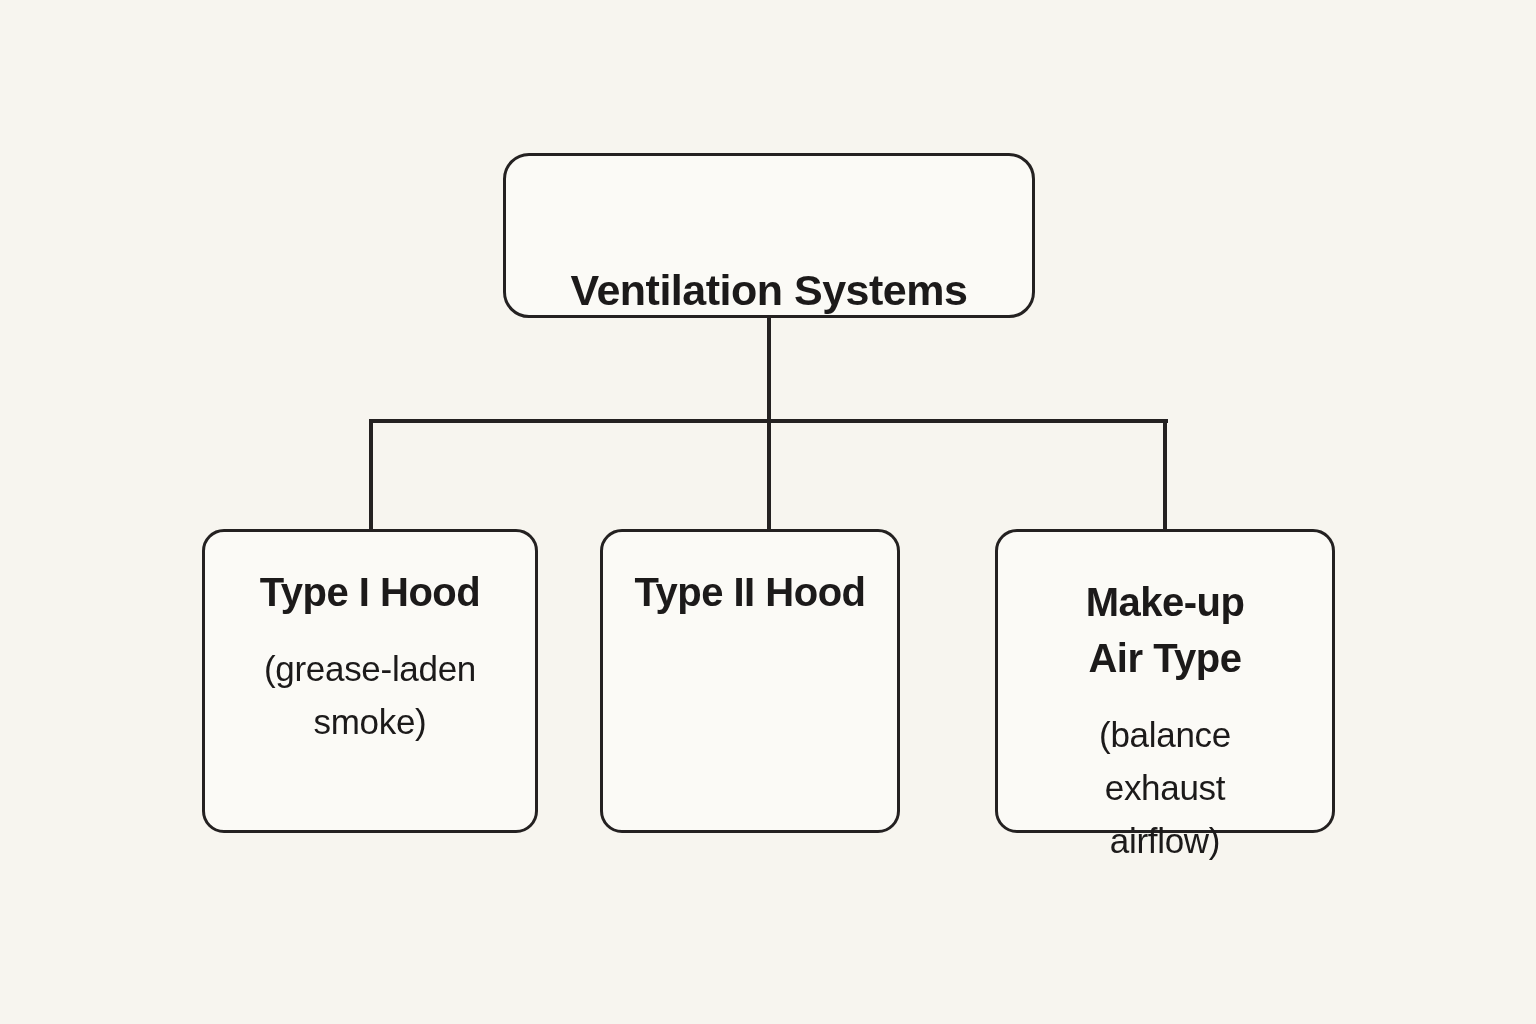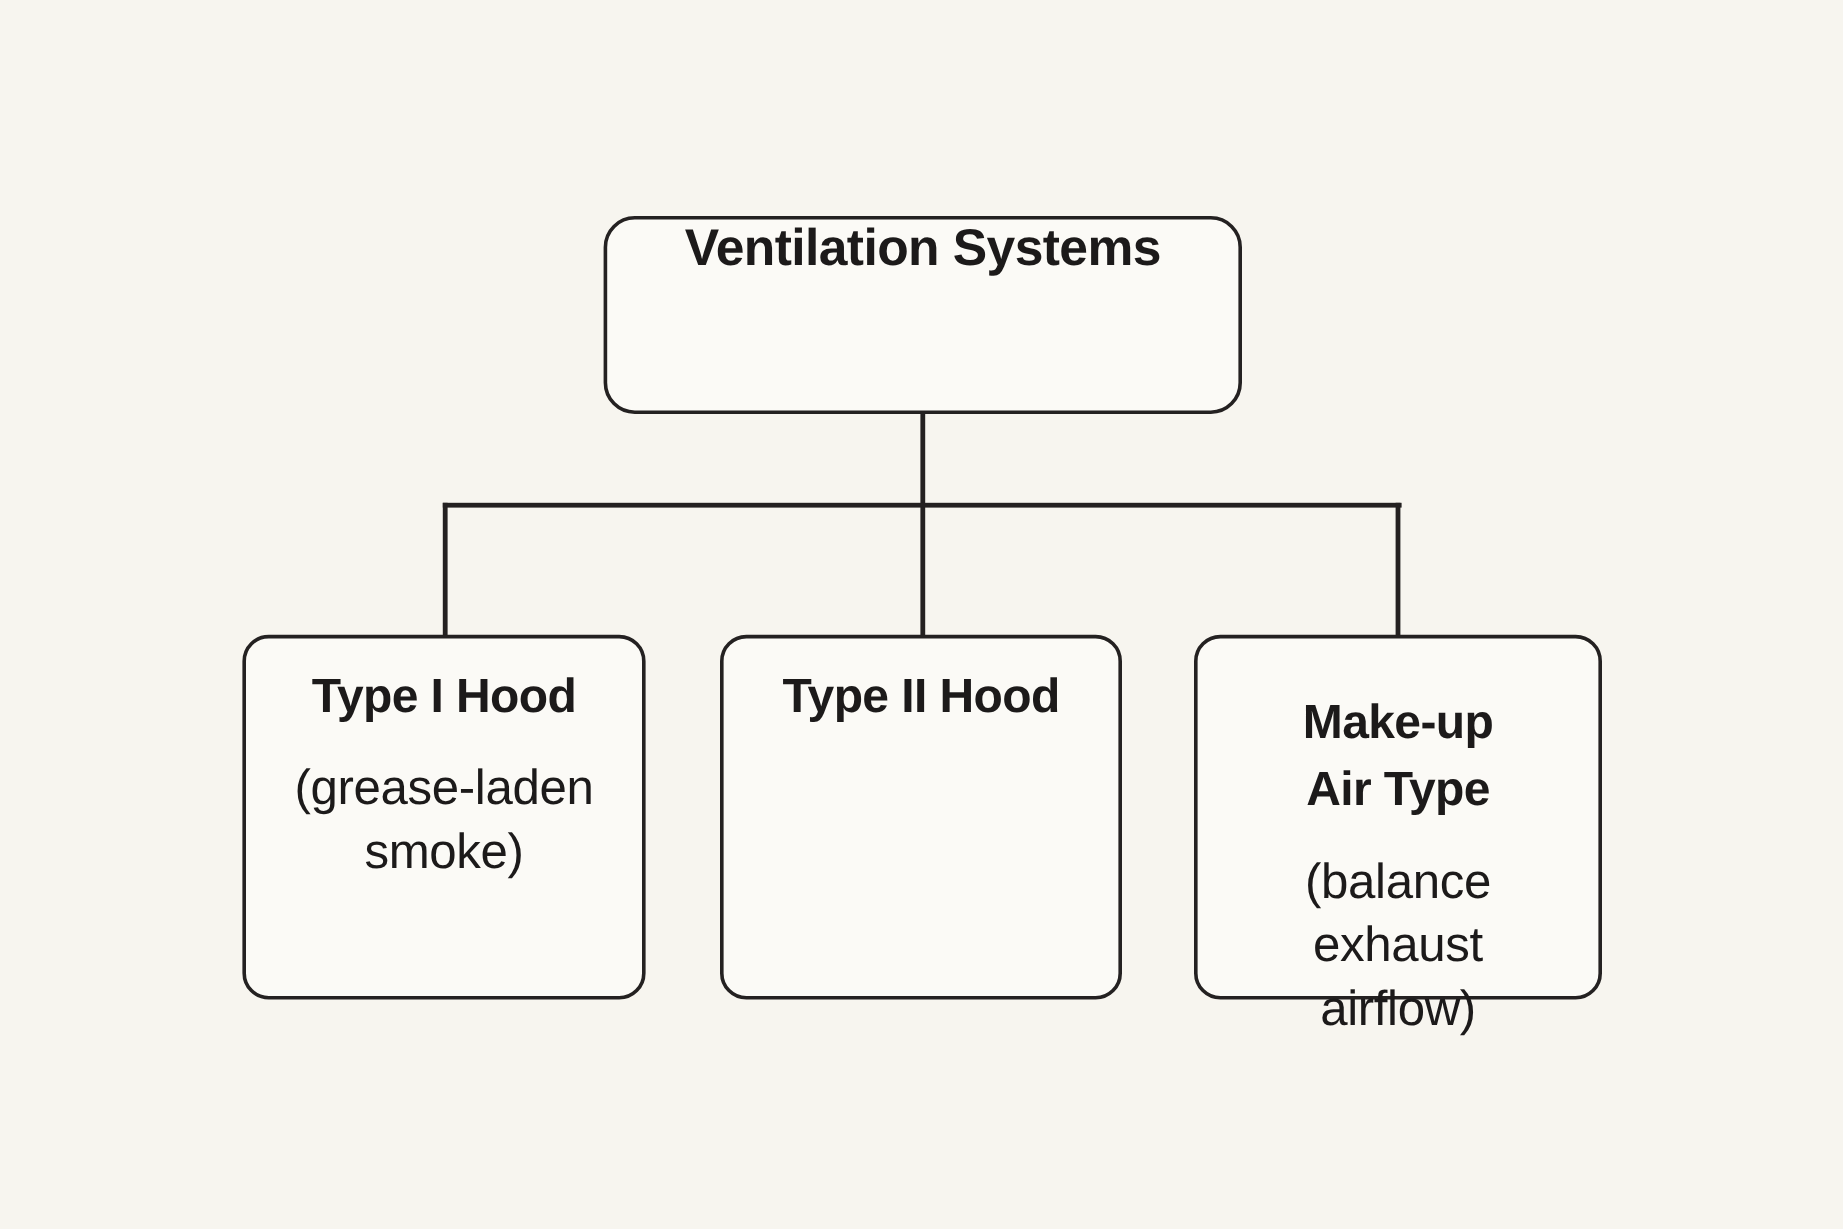--- a/index.html
+++ b/index.html
@@ -20,53 +20,52 @@
     border: 3px solid #242121;
     color: #1c1a1a;
     display: flex;
     flex-direction: column;
     align-items: center;
   }
   .root-node {
     left: 503px; top: 153px;
     width: 532px; height: 165px;
     border-radius: 26px;
-    justify-content: flex-start;
-    margin-top: 27px;
+    justify-content: flex-end;
   }
   .root-title {
     font-size: 43px;
     font-weight: 700;
     letter-spacing: -0.5px;
     text-align: center;
   }
   .child-node {
     top: 529px;
     width: 336px; height: 304px;
     border-radius: 22px;
-    padding-top: 20px;
+    padding-top: 32px;
     text-align: center;
   }
   .child-1 { left: 202px; }
-  .child-2 { left: 600px; width: 335px; }
+  .child-2 { left: 600px; width: 300px; }
   .child-3 { left: 995px; width: 340px; padding-top: 42px; }
   .child-title {
     font-size: 40px;
     font-weight: 700;
     letter-spacing: -0.5px;
     line-height: 56px;
     white-space: nowrap;
   }
   .child-3 .child-title {
     white-space: normal;
     max-width: 215px;
   }
   .child-subtitle {
     margin-top: 22px;
-    font-size: 41px;
+    font-size: 35px;
     font-weight: 400;
     letter-spacing: -0.3px;
     line-height: 53px;
     max-width: 272px;
   }
   .child-3 .child-subtitle { max-width: 232px; text-align: center; }
   .connector {
     position: absolute;
     background: #242121;
   }

